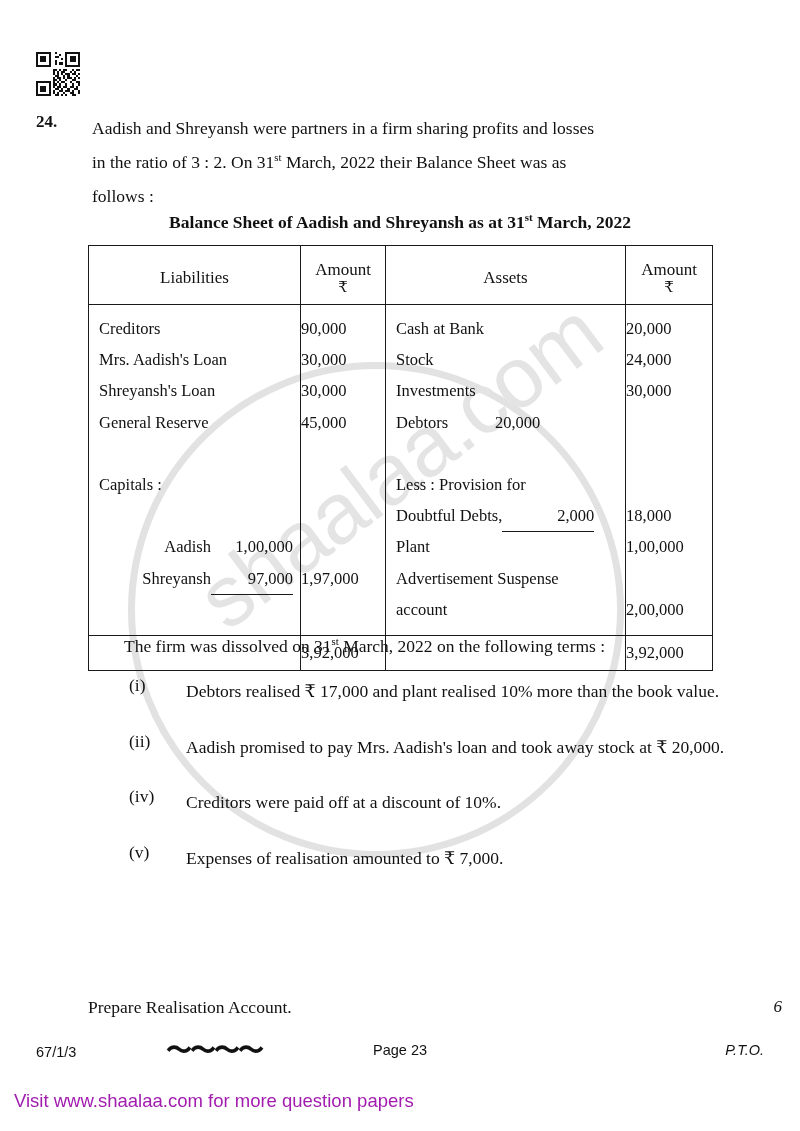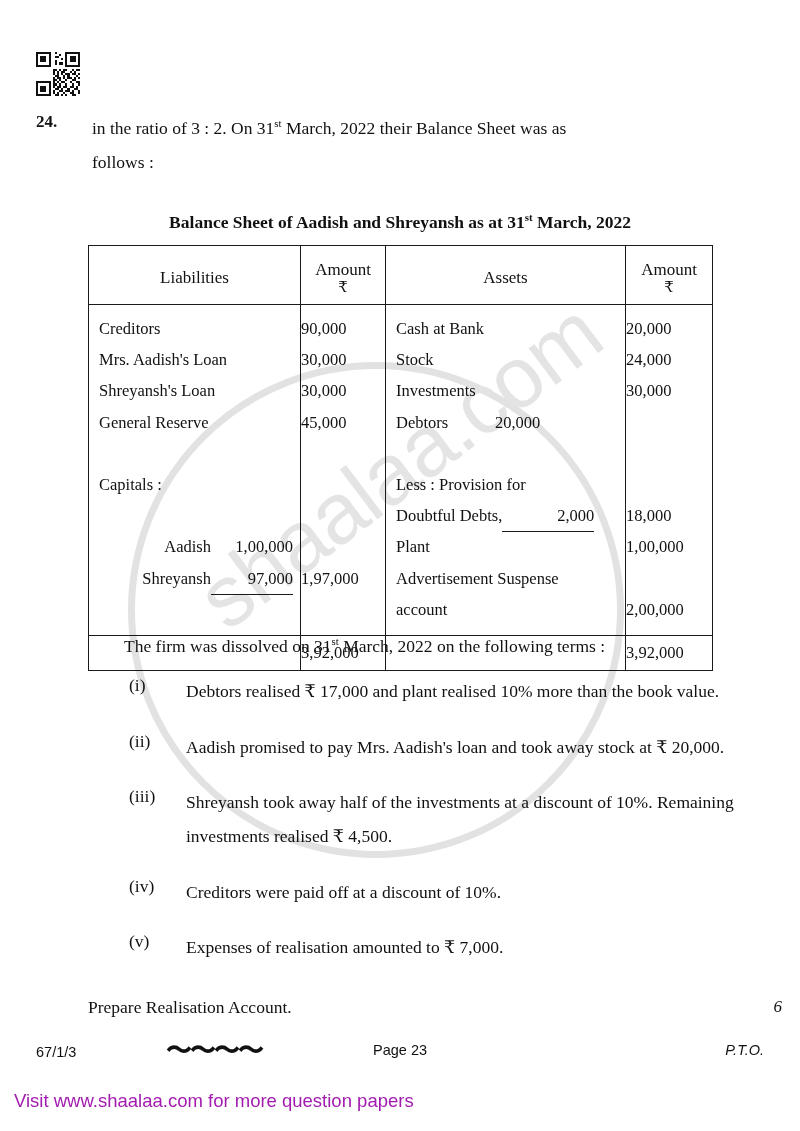--- a/index.html
+++ b/index.html
@@ -328,20 +328,21 @@
         <rect x="9" y="20" width="2" height="1"></rect>
           <rect x="12" y="20" width="1" height="1"></rect>
         <rect x="14" y="20" width="1" height="1"></rect>
           <rect x="17" y="20" width="2" height="1"></rect>
       </g>
     </svg>
 
     <div class="qblock">
       <div class="qnum">24.</div>
       <div class="qbody">
+        <p>Aadish and Shreyansh were partners in a firm sharing profits and losses</p>
         <p>in the ratio of 3 : 2. On 31<sup>st</sup> March, 2022 their Balance Sheet was as</p>
         <p>follows :</p>
       </div>
     </div>
 
     <div class="tbl-title">
       <span>Balance Sheet of Aadish and Shreyansh as at 31</span><sup>st</sup><span> March, 2022</span>
     </div>
 
     <table class="bs-table">
@@ -432,24 +433,20 @@
 
       <div class="term-row">
         <div class="term-label">(i)</div>
         <div class="term-text">Debtors realised ₹ 17,000 and plant realised 10% more than the book value.</div>
       </div>
       <div class="term-row">
         <div class="term-label">(ii)</div>
         <div class="term-text">Aadish promised to pay Mrs. Aadish's loan and took away stock at ₹ 20,000.</div>
       </div>
       <div class="term-row">
-        <div class="term-label">(iii)</div>
-        <div class="term-text nojust">Shreyansh took away half of the investments at a discount of 10%. Remaining investments realised ₹ 4,500.</div>
-      </div>
-      <div class="term-row">
         <div class="term-label">(iv)</div>
         <div class="term-text nojust">Creditors were paid off at a discount of 10%.</div>
       </div>
       <div class="term-row">
         <div class="term-label">(v)</div>
         <div class="term-text nojust">Expenses of realisation amounted to ₹ 7,000.</div>
       </div>
     </div>
 
     <div class="prepare-row">

